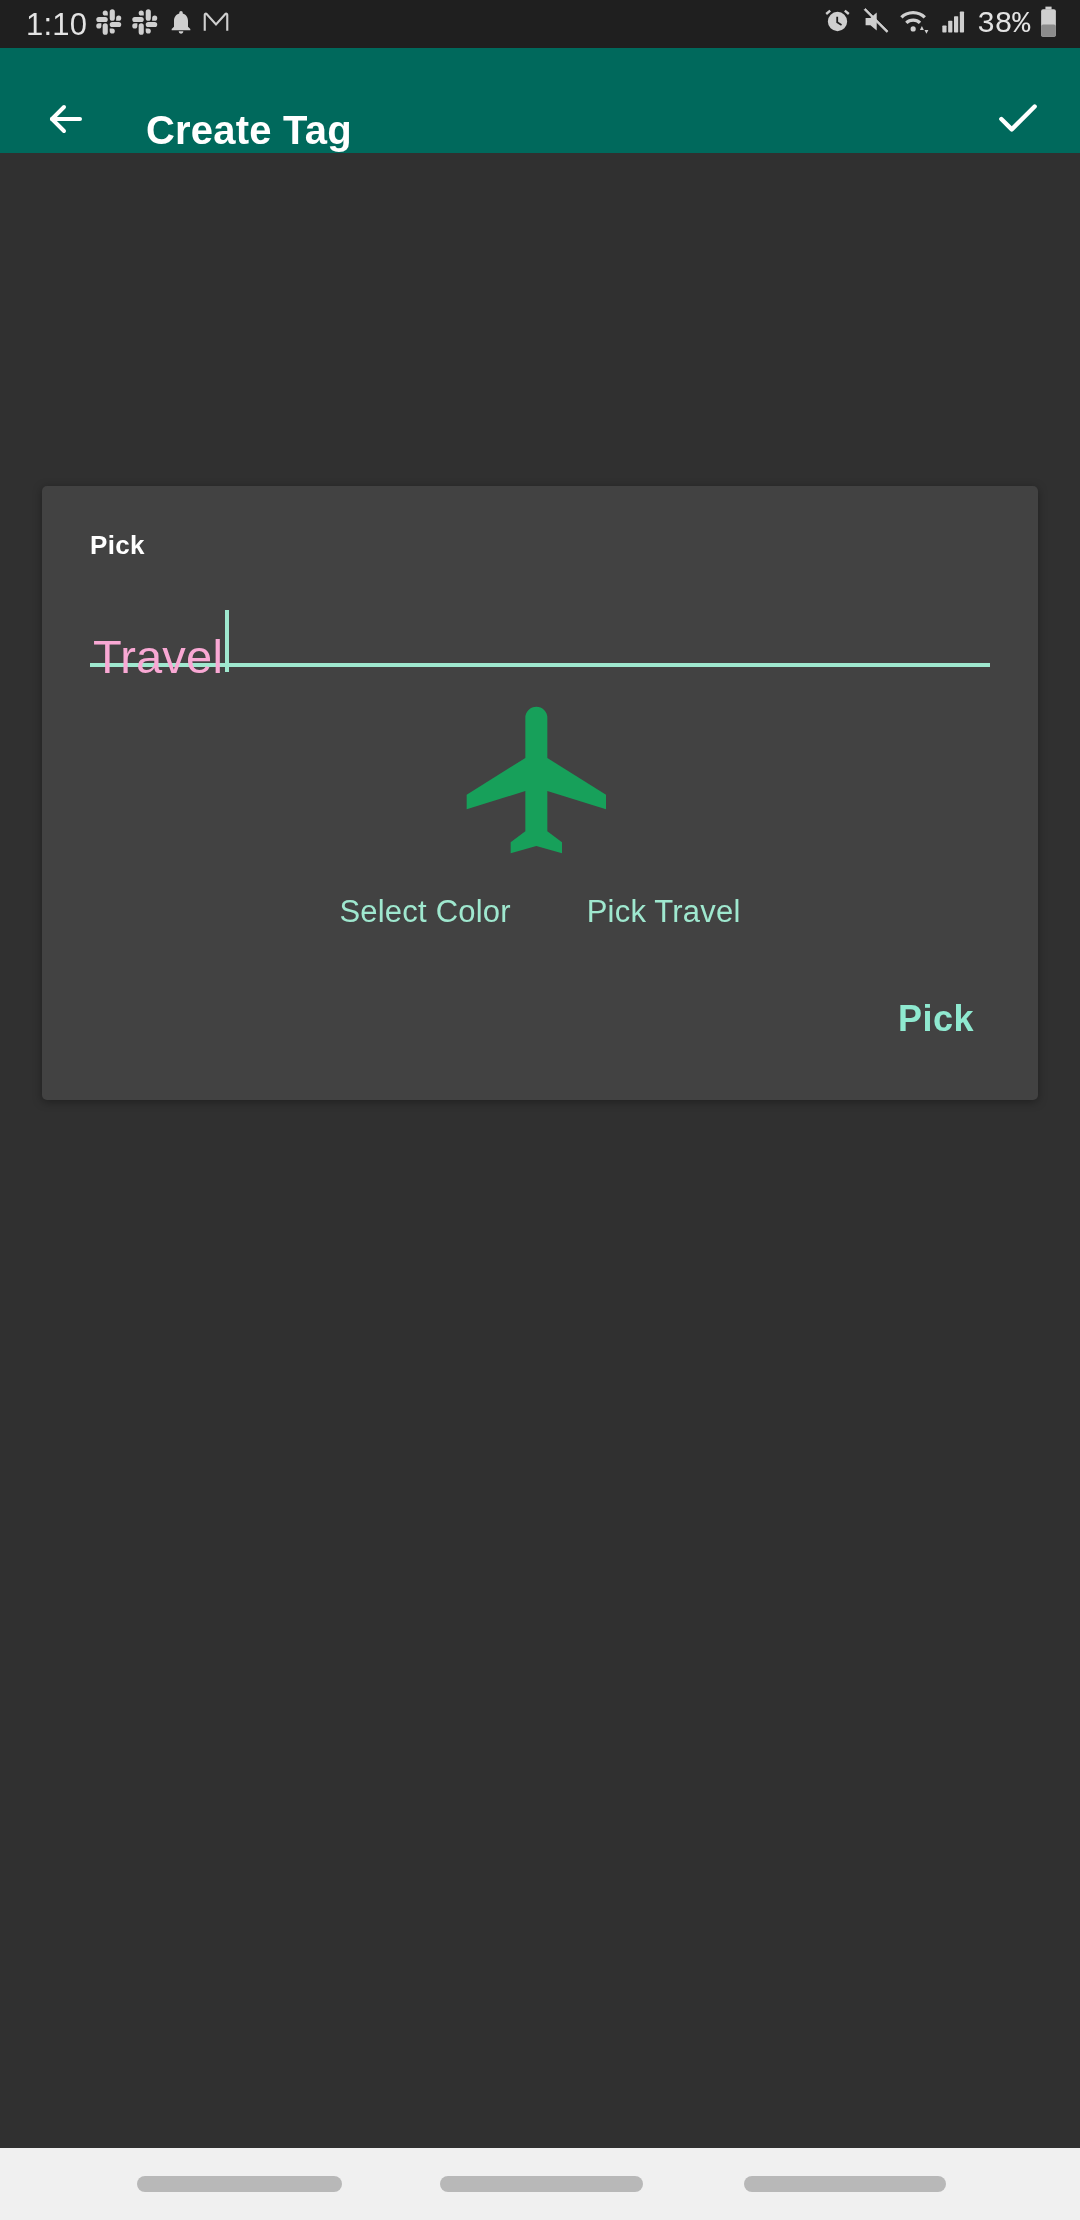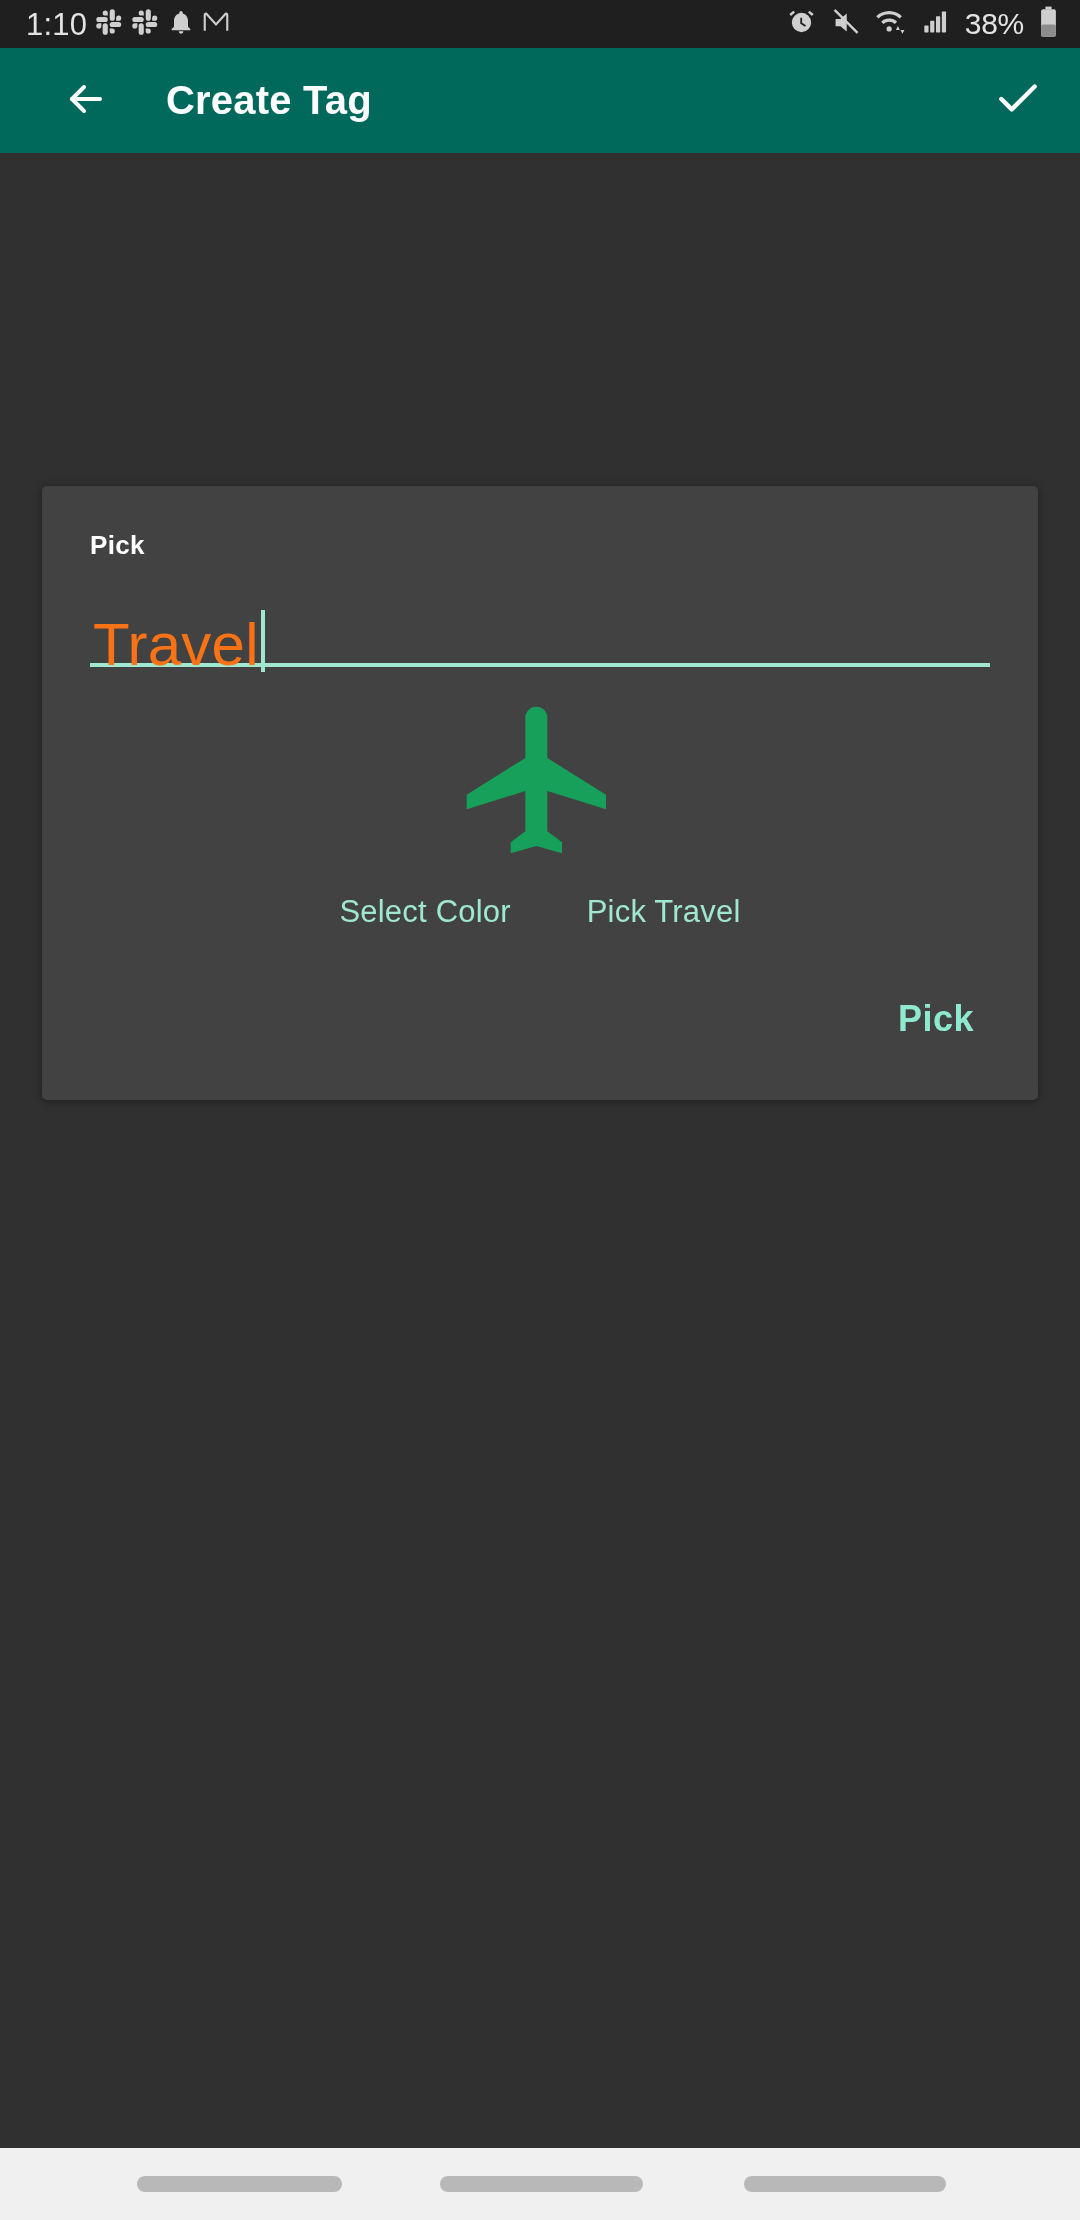--- a/index.html
+++ b/index.html
@@ -32,21 +32,22 @@
     flex: 0 0 48px;
   }
   .status-left {
     display: flex;
     align-items: center;
     gap: 6px;
   }
   .status-right {
     display: flex;
     align-items: center;
-    gap: 15px;
+    gap: 9px;
+    font-family: Liberation Mono, monospace;
   }
   .clock {
     color: #e3e3e3;
     font-size: 31px;
     font-weight: 400;
     letter-spacing: 0.2px;
     line-height: 1;
     padding-right: 2px;
   }
   .battery-pct {
@@ -56,22 +57,22 @@
     line-height: 1;
     letter-spacing: -0.3px;
   }
   .sicon { display: block; }
 
   
   .appbar {
     height: 105px;
     background: #00695c;
     display: flex;
-    align-items: center;
-    padding: 0 30px 0 54px;
+    align-items: flex-end;
+    padding: 0 30px 0 34px;
     flex: 0 0 105px;
   }
   .appbar-back {
     width: 64px;
     height: 64px;
     display: flex;
     align-items: center;
     justify-content: center;
     cursor: pointer;
   }
@@ -125,26 +126,26 @@
     height: 76px;
     border-bottom: 4px solid #9fe8cf;
   }
   .title-input-row {
     display: flex;
     align-items: baseline;
     height: 100%;
     padding-left: 3px;
   }
   .title-value {
-    color: #f97316;
-    font-size: 60px;
+    color: #f9a8d4;
+    font-size: 47px;
     font-weight: 400;
     line-height: 1;
     position: relative;
-    top: 12px;
+    top: 20px;
     letter-spacing: 0.2px;
   }
   .caret {
     width: 4px;
     height: 62px;
     background: #9fe8cf;
     position: relative;
     top: 19px;
     margin-left: 2px;
   }

